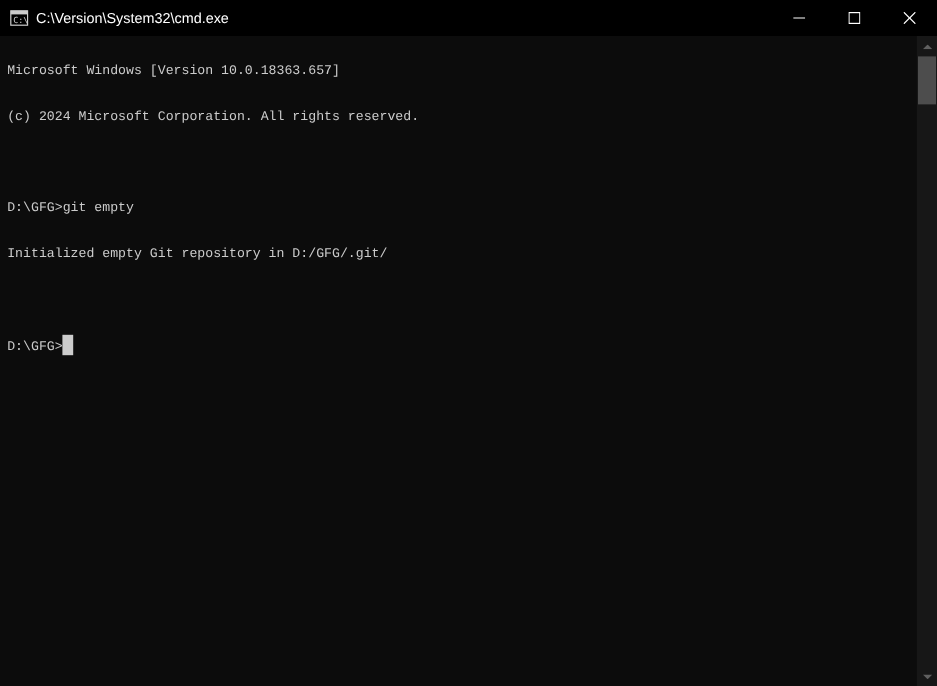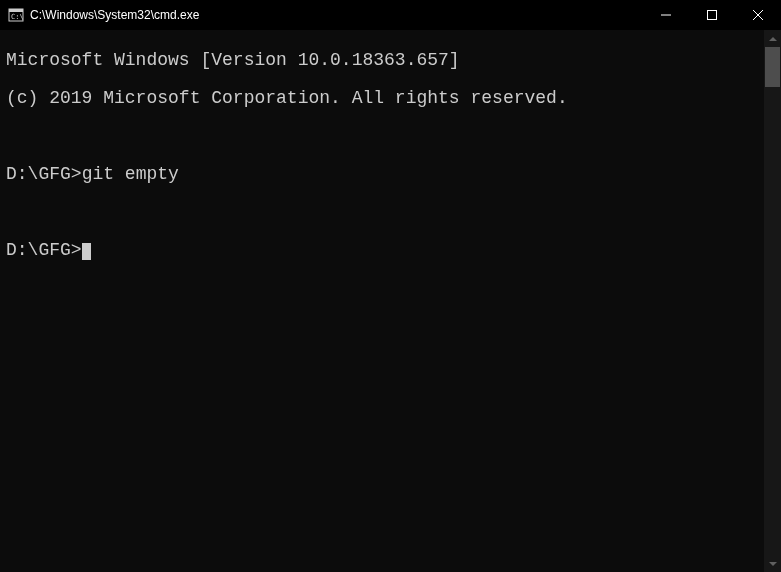--- a/index.html
+++ b/index.html
@@ -57,21 +57,21 @@
     .console-area {
       flex: 1;
       background: #0c0c0c;
       position: relative;
       display: flex;
     }
     .console-content {
       flex: 1;
       padding: 2px 6px;
       color: #cccccc;
-      font-size: 18px;
+      font-size: 11px;
       line-height: 19px;
       white-space: pre;
       letter-spacing: 0px;
       font-family: Consolas, "Courier New", monospace;
     }
     .console-content div {
       min-height: 19px;
     }
     .scrollbar {
       width: 17px;
@@ -111,21 +111,21 @@
 <body>
 
 <div class="titlebar">
   <div class="titlebar-icon">
     <svg width="16" height="16" viewBox="0 0 16 16">
       <rect x="1" y="2" width="14" height="12" fill="#000" stroke="#ccc" stroke-width="1"></rect>
       <rect x="1" y="2" width="14" height="3" fill="#ccc"></rect>
       <text x="3" y="12" font-size="7" fill="#ccc" font-family="monospace">C:\</text>
     </svg>
   </div>
-  <div class="titlebar-title">C:\Windows\System32\cmd.exe</div>
+  <div class="titlebar-title">C:\Version\System32\cmd.exe</div>
   <div class="titlebar-spacer"></div>
   <div class="titlebar-controls">
     <div class="titlebar-btn">
       <svg width="10" height="10" viewBox="0 0 10 10">
           <line x1="0" y1="5" x2="10" y2="5" stroke="#fff" stroke-width="1"></line>
         </svg>
     </div>
     <div class="titlebar-btn">
       <svg width="10" height="10" viewBox="0 0 10 10">
           <rect x="0.5" y="0.5" width="9" height="9" fill="none" stroke="#fff" stroke-width="1"></rect>
@@ -136,23 +136,24 @@
           <line x1="0" y1="0" x2="10" y2="10" stroke="#fff" stroke-width="1"></line>
           <line x1="10" y1="0" x2="0" y2="10" stroke="#fff" stroke-width="1"></line>
         </svg>
     </div>
   </div>
 </div>
 
 <div class="console-area">
   <div class="console-content">
 <div>Microsoft Windows [Version 10.0.18363.657]</div>
-<div>(c) 2019 Microsoft Corporation. All rights reserved.</div>
+<div>(c) 2024 Microsoft Corporation. All rights reserved.</div>
 <div></div>
 <div><span>D:\GFG&gt;</span><span>git empty</span></div>
+<div>Initialized empty Git repository in D:/GFG/.git/</div>
 <div></div>
 <div><span>D:\GFG&gt;</span><span class="cursor"></span></div>
   </div>
   <div class="scrollbar">
     <div class="scroll-arrow-up">
       <svg width="8" height="4" viewBox="0 0 8 4">
           <polygon points="4,0 8,4 0,4" fill="#606060"></polygon>
         </svg>
     </div>
     <div class="scroll-thumb"></div>

